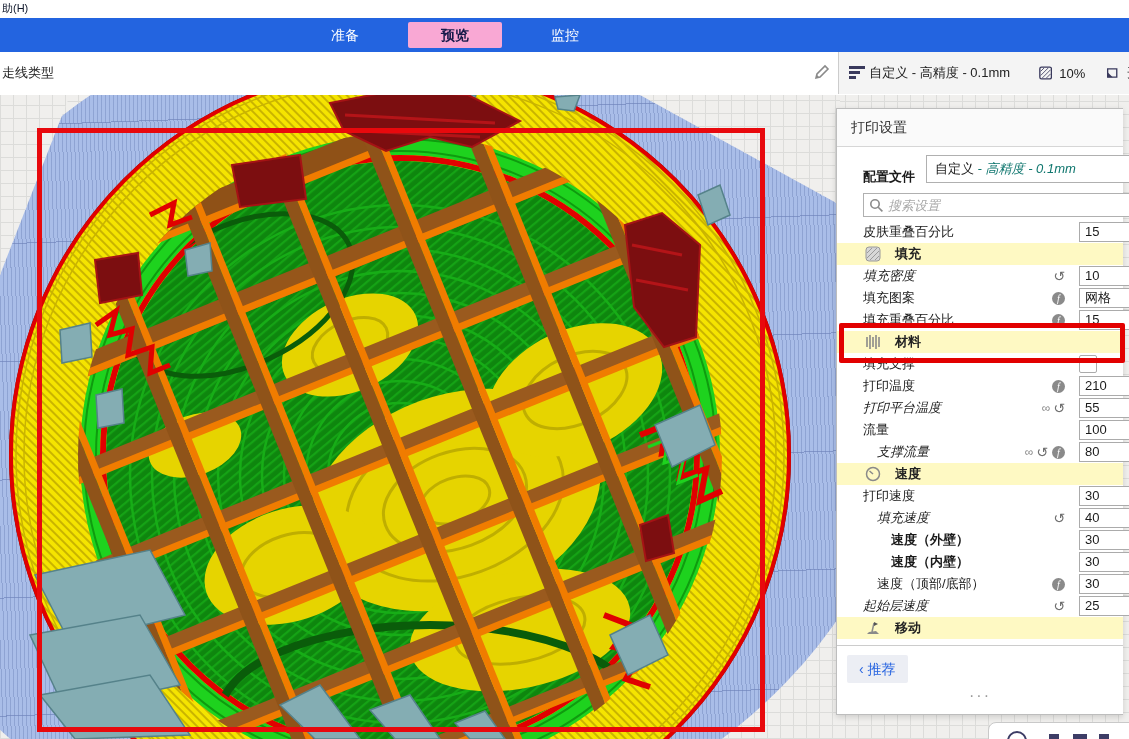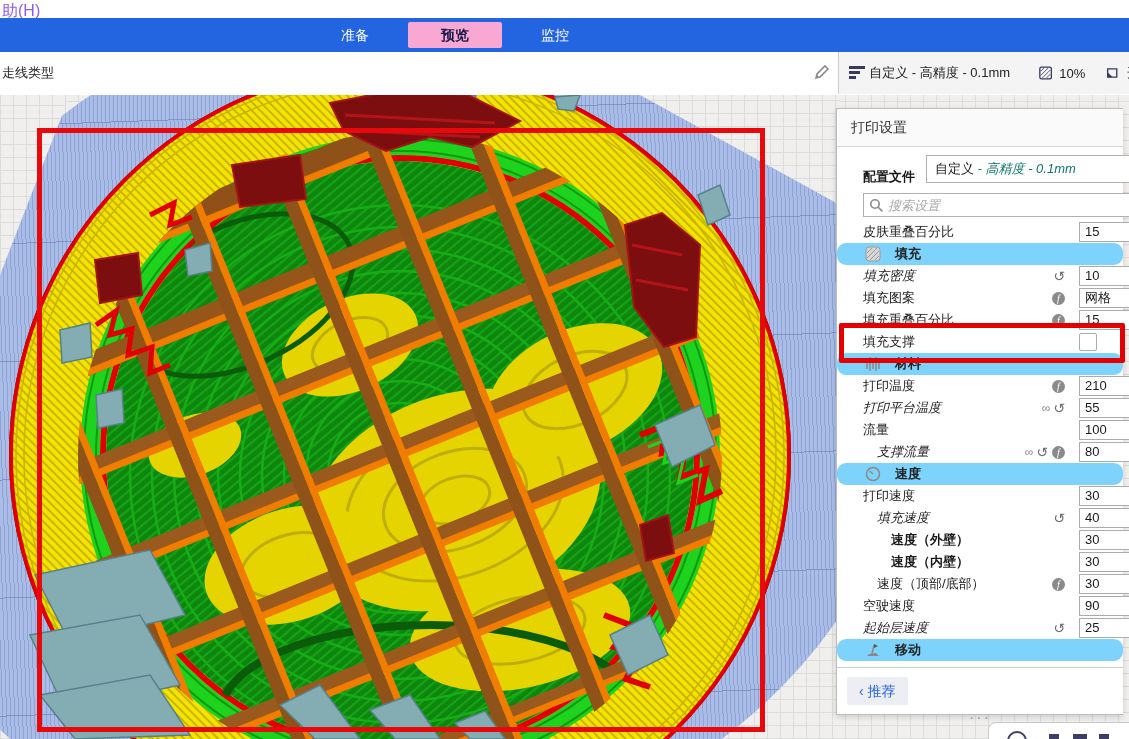--- a/index.html
+++ b/index.html
@@ -4,24 +4,24 @@
 <style>
   html,body{margin:0;padding:0;}
   body{
     width:1129px;height:739px;overflow:hidden;position:relative;
     font-family:"Liberation Sans","DejaVu Sans",sans-serif;
     background:#fff;font-size:13px;color:#1a1a1a;
     -webkit-font-smoothing:antialiased;
   }
   
   .menubar{position:absolute;left:0;top:0;width:1129px;height:18px;background:#fff;}
-  .menubar span{position:absolute;left:2px;top:1px;font-size:16px;color:#8b5cf6;}
+  .menubar span{position:absolute;left:2px;top:1px;font-size:11px;color:#0f172a;}
   
   .stagebar{position:absolute;left:0;top:18px;width:1129px;height:34px;background:#2364e0;}
-  .tabs{position:absolute;left:455px;top:4px;transform:translateX(-50%);display:flex;gap:6px;}
+  .tabs{position:absolute;left:455px;top:4px;transform:translateX(-50%);display:flex;gap:16px;}
   .tab{min-width:70px;height:26px;line-height:26px;text-align:center;color:#fff;font-size:14px;
        border-radius:2px;padding:0 12px;cursor:pointer;}
   .tab.active{background:#f9a8d4;color:#171a4a;font-weight:bold;}
   
   .toolbar{position:absolute;left:0;top:52px;width:1027px;height:43px;background:#fff;
            border-bottom:1px solid #cfcfcf;}
   .linetype{position:absolute;left:2px;top:12px;font-size:13px;color:#222;}
   .pencil{position:absolute;left:813px;top:11px;width:18px;height:18px;}
   .tb-right{position:absolute;left:838px;top:0;width:291px;height:42px;background:#f4f4f4;
             border-left:1px solid #ccc;display:flex;align-items:center;gap:7px;padding-left:10px;}
@@ -67,21 +67,21 @@
   .searchbox{position:relative;margin:2px 0 4px 26px;width:272px;height:24px;
     border:1px solid #b0b0b0;background:#fff;box-sizing:border-box;}
   .searchbox .ph{position:absolute;left:24px;top:3px;font-style:italic;color:#a8a8a8;font-size:13px;}
   .searchbox svg{position:absolute;left:5px;top:4px;}
   .rows{position:relative;}
   .row{position:relative;height:22px;line-height:22px;white-space:nowrap;}
   .row .lbl{position:absolute;left:26px;top:0;font-size:13px;color:#1a1a1a;}
   .row.ind1 .lbl{left:40px;}
   .row.ind2 .lbl{left:54px;font-weight:bold;}
   .row.changed .lbl{font-style:italic;}
-  .row.section{background:#7dd3fc;font-weight:bold;border-radius:9px;}
+  .row.section{background:#fef9c3;font-weight:bold;}
   .row.section .lbl{left:58px;font-weight:bold;color:#222;}
   .secicon{position:absolute;left:28px;top:3px;width:16px;height:16px;}
   .icons{position:absolute;right:58px;top:0;height:22px;display:flex;align-items:center;gap:4px;}
   .ic-rev{color:#6f6f6f;font-size:14px;line-height:14px;}
   .ic-link{color:#8a8a8a;font-size:12px;letter-spacing:-1px;}
   .ficon{display:inline-block;width:13px;height:13px;border-radius:50%;background:#8a8a8a;
     color:#fff;font-size:10px;font-style:italic;text-align:center;line-height:13px;font-family:"Liberation Serif",serif;}
   .valuebox{position:absolute;left:242px;top:1px;width:60px;height:18px;line-height:18px;
     border:1px solid #ababab;background:#fff;padding-left:5px;font-size:13px;}
   .checkbox{position:absolute;left:242px;top:2px;width:16px;height:16px;border:1px solid #ababab;
@@ -335,30 +335,30 @@
     </div>
 
     <div class="row">
       <span class="lbl">填充重叠百分比</span>
       <span class="icons">
           <span class="ficon">f</span>
         </span>
       <div class="valuebox">15</div>
     </div>
 
-    <div class="row">
-      <span class="lbl">填充支撑</span>
-      <div class="checkbox"></div>
-    </div>
-
     <div class="row section">
       <svg class="secicon" viewBox="0 0 16 16">
         <path d="M2 3 v10 M5 1 v14 M8 3 v10 M11 1 v14 M14 3 v10" stroke="#8a8a8a" stroke-width="1.6"></path>
       </svg>
       <span class="lbl">材料</span>
+    </div>
+
+    <div class="row">
+      <span class="lbl">填充支撑</span>
+      <div class="checkbox"></div>
     </div>
 
     <div class="row">
       <span class="lbl">打印温度</span>
       <span class="icons">
           <span class="ficon">f</span>
         </span>
       <div class="valuebox">210</div>
     </div>
 
@@ -418,24 +418,20 @@
     </div>
 
     <div class="row ind1">
       <span class="lbl">速度（顶部/底部）</span>
       <span class="icons">
           <span class="ficon">f</span>
         </span>
       <div class="valuebox">30</div>
     </div>
 
-    <div class="row">
-      <span class="lbl">空驶速度</span>
-      <div class="valuebox">90</div>
-    </div>
 
     <div class="row changed">
       <span class="lbl">起始层速度</span>
       <span class="icons">
           <span class="ic-rev">↺</span>
         </span>
       <div class="valuebox">25</div>
     </div>
 
     <div class="row section">

